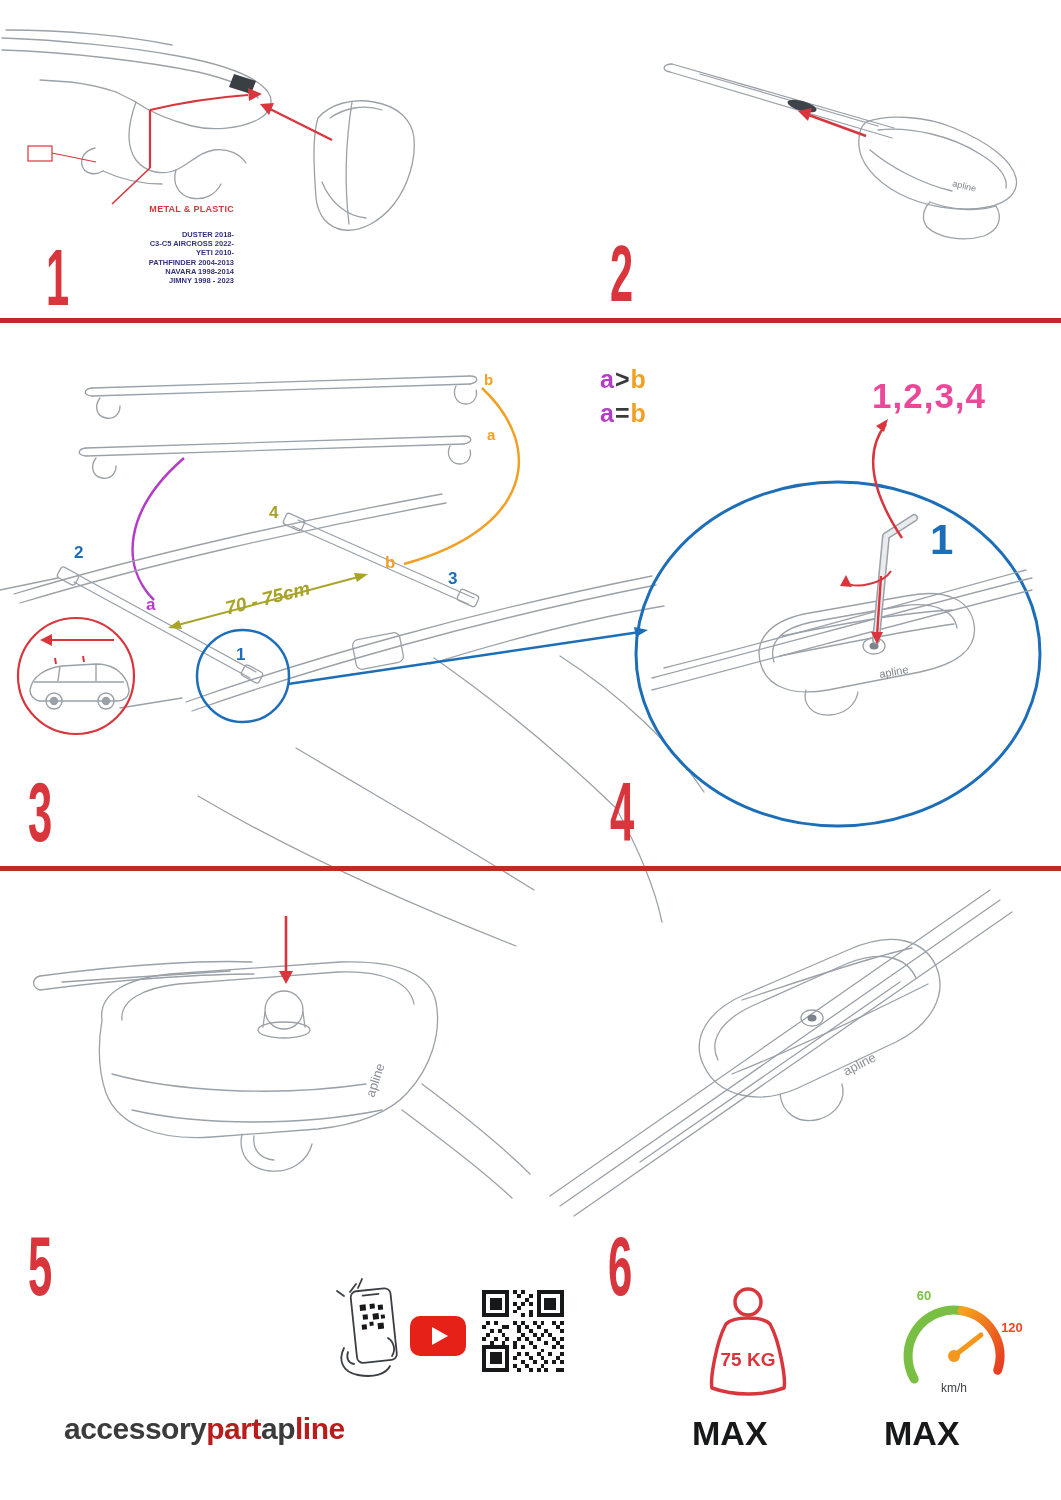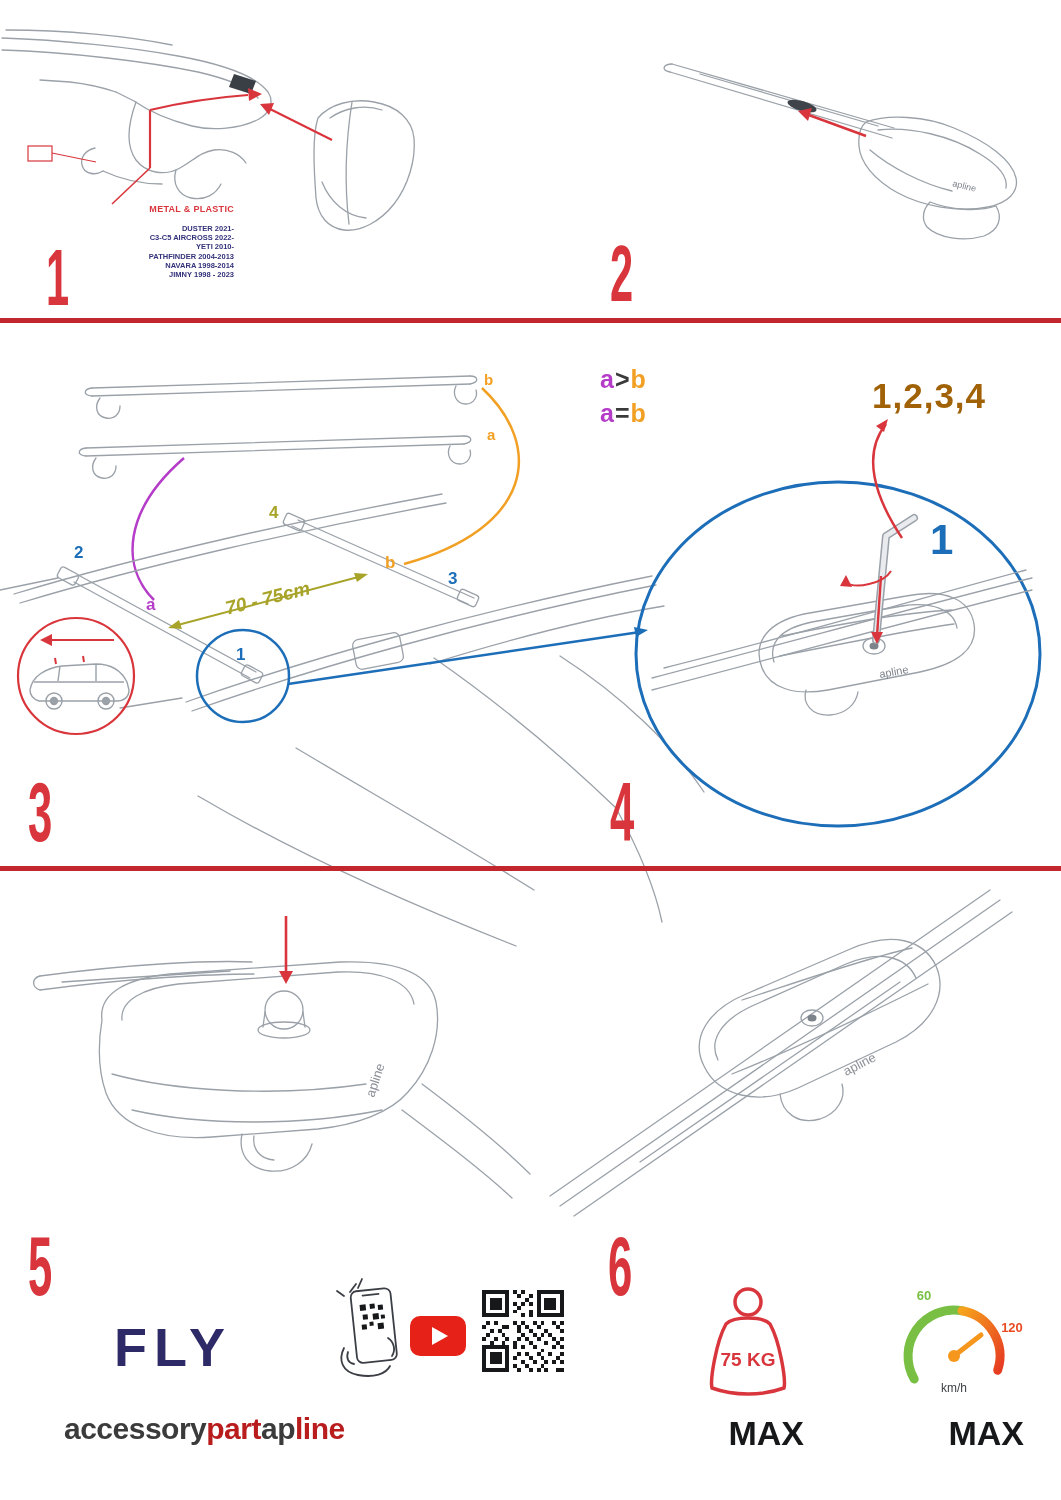--- a/index.html
+++ b/index.html
@@ -9,33 +9,33 @@
   .abs{position:absolute}
   svg{display:block;overflow:visible}
   svg text{font-family:"Liberation Sans",sans-serif}
   .divider{position:absolute;left:0;width:100%;height:5px;background:#c2272d}
   .numeral{position:absolute;color:#d8363c;font-weight:700;font-size:84px;line-height:1;
            transform:scaleX(.52);transform-origin:left top}
   .mark{position:absolute;font-weight:700;font-size:17px;line-height:1}
   .c-blue{color:#1d6eb8}.c-purple{color:#b43cc8}.c-orange{color:#f2a024}
   .c-olive{color:#a8a42a}
   .s1text{position:absolute;left:96px;top:204px;width:138px;text-align:right}
-  .s1text .material{color:#d8363c;font-weight:700;font-size:9px;letter-spacing:.3px;margin-bottom:10px}
+  .s1text .material{color:#d8363c;font-weight:700;font-size:9px;letter-spacing:.3px;margin-bottom:16px}
   .s1text .model{color:#33317a;font-weight:600;font-size:7.5px;line-height:9.2px}
   .legend{position:absolute;left:600px;top:362px;font-size:25px;font-weight:700;line-height:34px}
   .legend .op{color:#3a3a3a;padding:0 1px}
   .dim{position:absolute;left:224px;top:584px;width:116px;color:#a8a42a;font-style:italic;
        font-weight:700;font-size:19px;transform:rotate(-14deg)}
-  .seq{position:absolute;left:872px;top:376px;font-size:35px;font-weight:700;color:#a16207;letter-spacing:1px}
+  .seq{position:absolute;left:872px;top:376px;font-size:35px;font-weight:700;color:#ec4899;letter-spacing:1px}
   .pos1big{position:absolute;left:930px;top:516px;font-size:42px;font-weight:700;color:#1d6eb8}
   .fly{position:absolute;left:114px;top:1316px;font-size:54px;font-weight:600;color:#2e2a68;letter-spacing:7px}
   .brand{position:absolute;left:64px;top:1412px;font-size:30px;font-weight:700;color:#3b3b3b;letter-spacing:-.5px}
   .brand .t-red{color:#b91c1c}
   .brand .gap{}
-  .max{position:absolute;font-size:34px;font-weight:700;color:#17181a;text-align:right}
+  .max{position:absolute;font-size:34px;font-weight:700;color:#17181a;text-align:left}
   .barlabel{font-size:15px}
 </style>
 </head>
 <body>
 
 <div class="page">
 
   <svg class="abs" style="left:0;top:0" width="1061" height="318" viewBox="0 0 1061 318">
 
     <g stroke="#9aa1a8" stroke-width="1.3" fill="none" stroke-linecap="round" stroke-linejoin="round">
@@ -81,21 +81,21 @@
       <text x="952" y="186" font-size="9" fill="#7d838a" stroke="none" transform="rotate(14 952 186)">apline</text>
     </g>
     <g stroke="#d8363c" fill="none">
       <path d="M866,136 L806,114" stroke-width="2.4"></path>
       <polygon points="798,111 812,108 808,121" fill="#d8363c" stroke="none"></polygon>
     </g>
   </svg>
 
   <div class="s1text">
     <div class="material">METAL &amp; PLASTIC</div>
-    <div class="model">DUSTER 2021-</div>
+    <div class="model">DUSTER 2018-</div>
     <div class="model">C3-C5 AIRCROSS 2022-</div>
     <div class="model">YETI 2010-</div>
     <div class="model">PATHFINDER 2004-2013</div>
     <div class="model">NAVARA 1998-2014</div>
     <div class="model">JIMNY 1998 - 2023</div>
   </div>
 
   <div class="numeral" style="left:46px;top:238px;font-size:80px">1</div>
   <div class="numeral" style="left:610px;top:234px;font-size:80px">2</div>
 
@@ -259,21 +259,20 @@
       <ellipse cx="812" cy="146" rx="11" ry="8"></ellipse>
       <ellipse cx="812" cy="146" rx="4.5" ry="3.5" fill="#7d838a" stroke="none"></ellipse>
       <path d="M780,222 C782,241 798,253 820,247 C838,241 846,226 842,212"></path>
       <text font-size="13" fill="#8a8f96" stroke="none" transform="translate(846,204) rotate(-27)">apline</text>
     </g>
   </svg>
 
   <div class="numeral" style="left:28px;top:1224px">5</div>
   <div class="numeral" style="left:608px;top:1224px">6</div>
 
-  <div class="fly">FLY</div>
   <div class="brand">
     <span>accessory</span><span class="t-red">part</span><span class="gap">ap</span><span class="t-red">line</span>
   </div>
 
   <svg class="abs" style="left:320px;top:1278px" width="80" height="100" viewBox="0 0 80 100">
     <g stroke="#3b3f45" stroke-width="1.8" fill="none" stroke-linecap="round">
       <path d="M30,14 l6,-8"></path>
         <path d="M38,10 l4,-9"></path>
         <path d="M24,18 l-7,-5"></path>
       <g transform="rotate(-6 50 50)">

